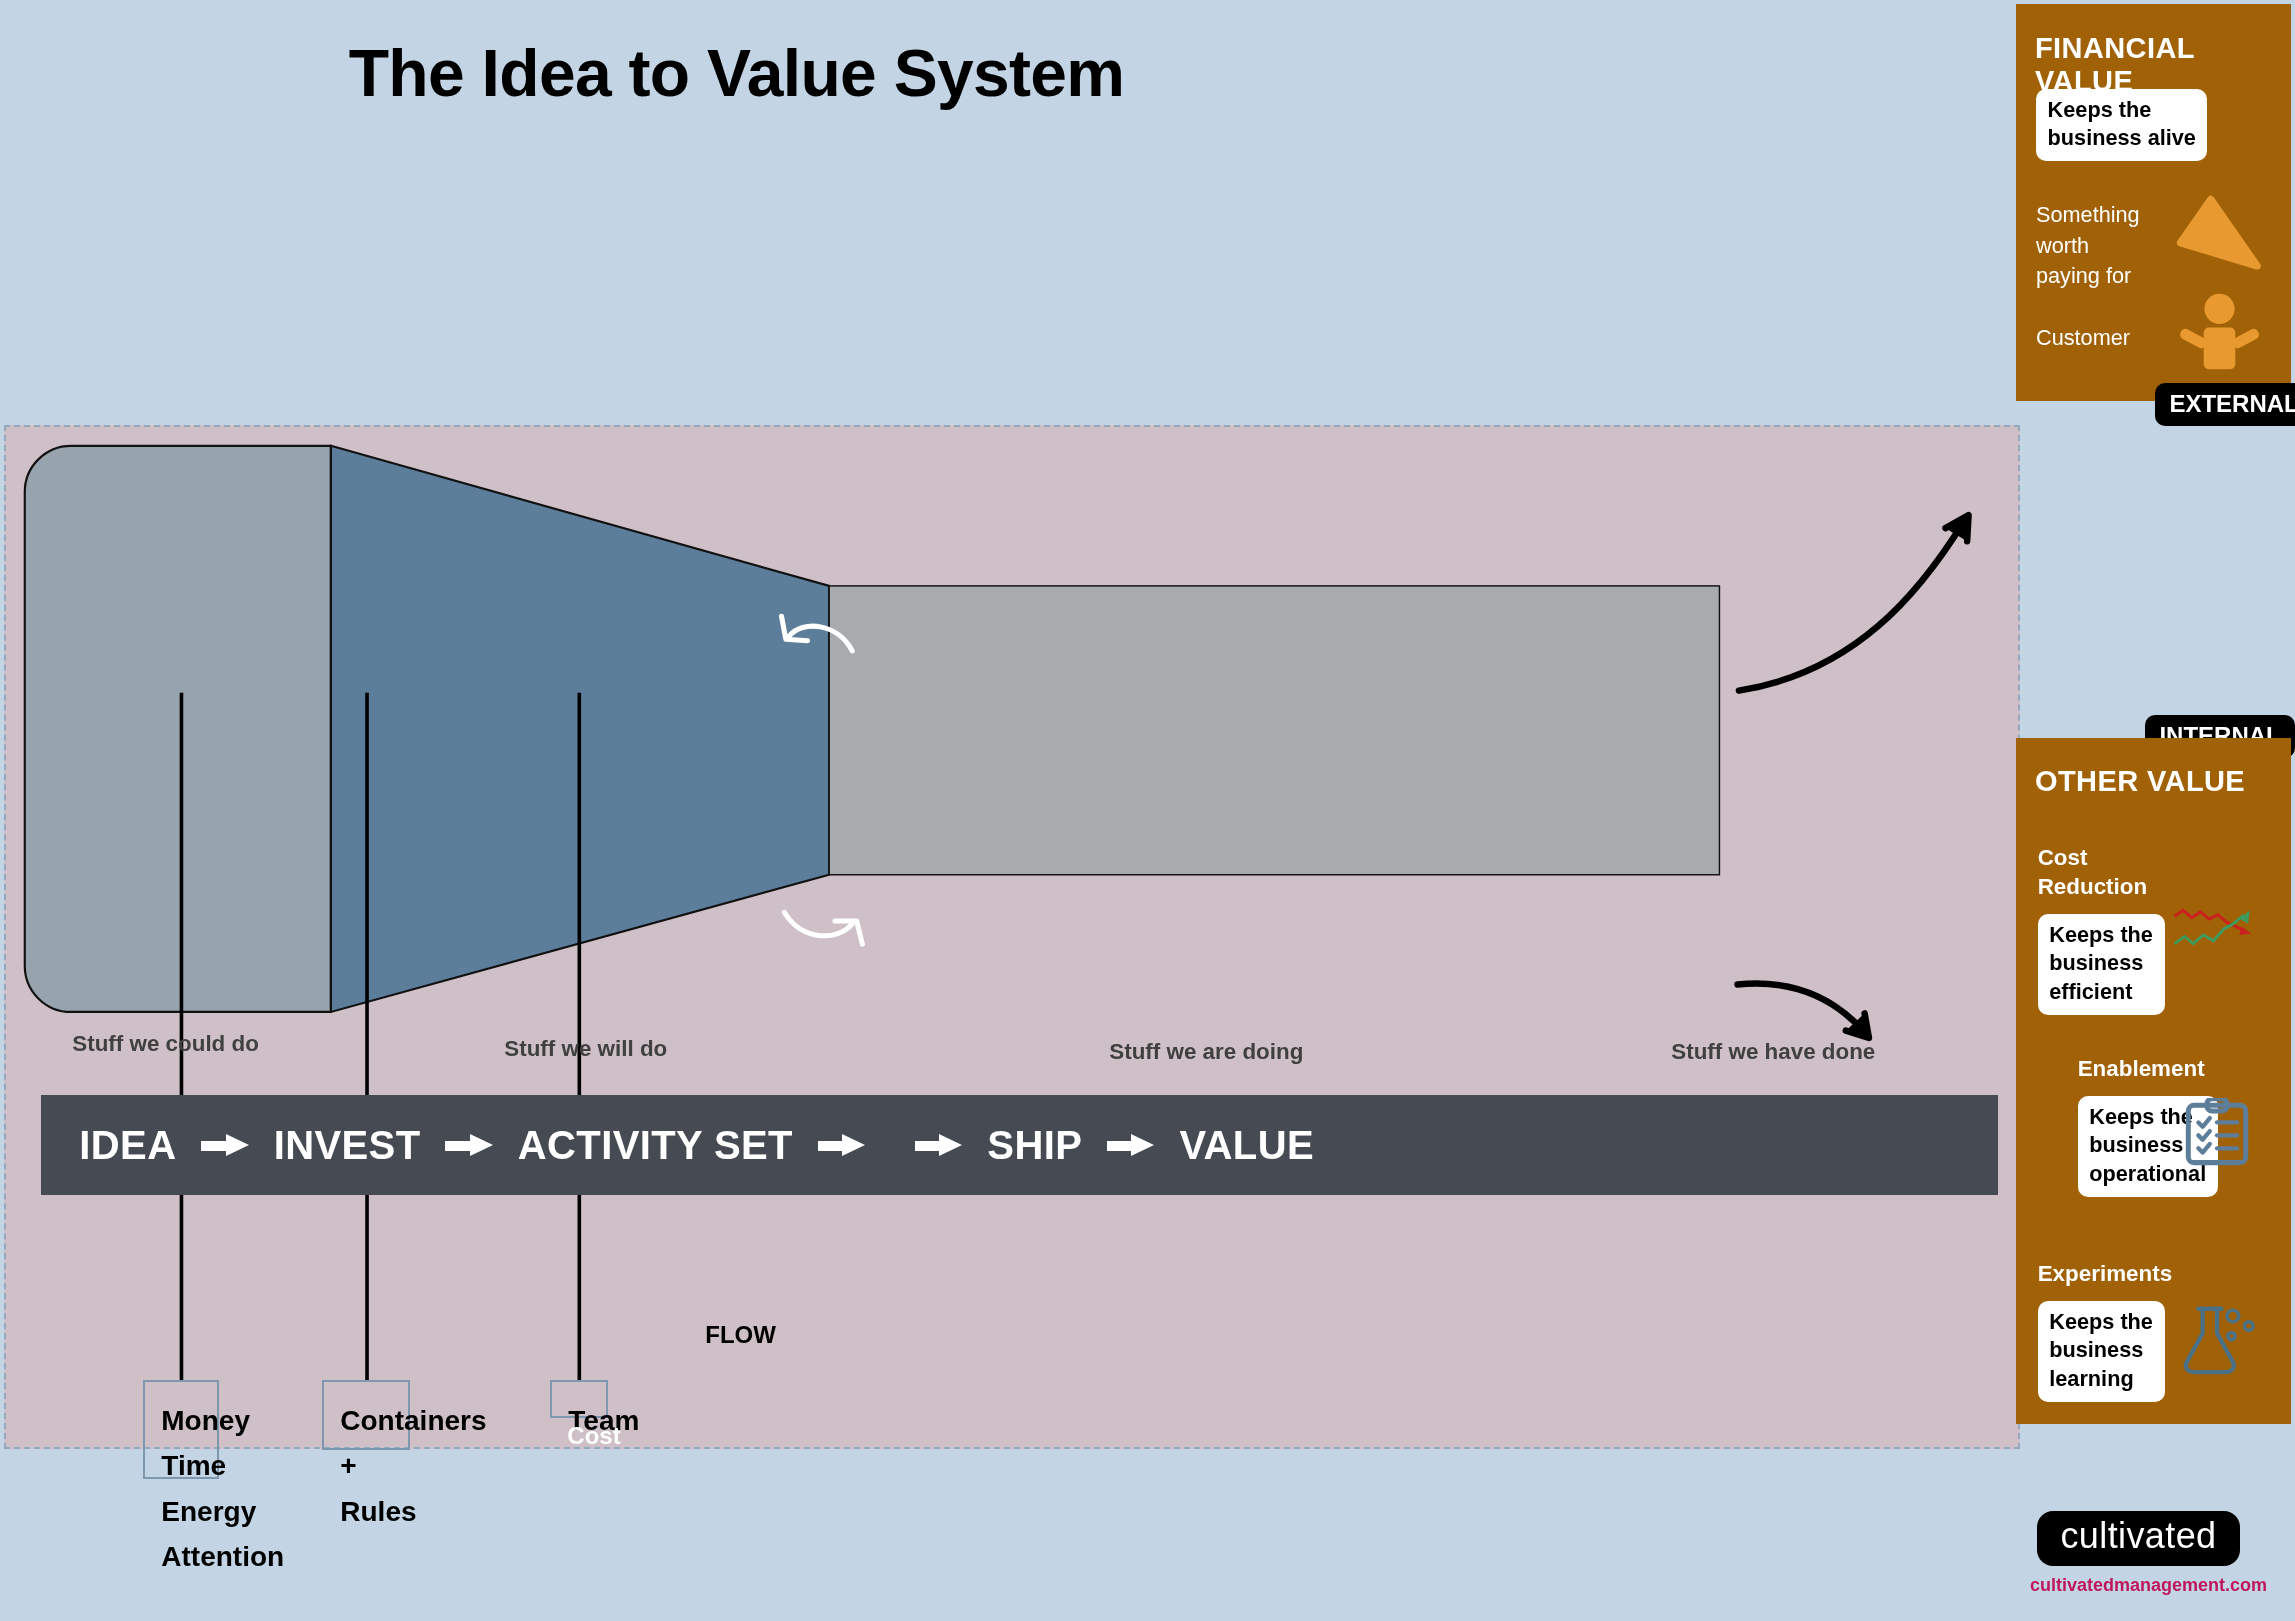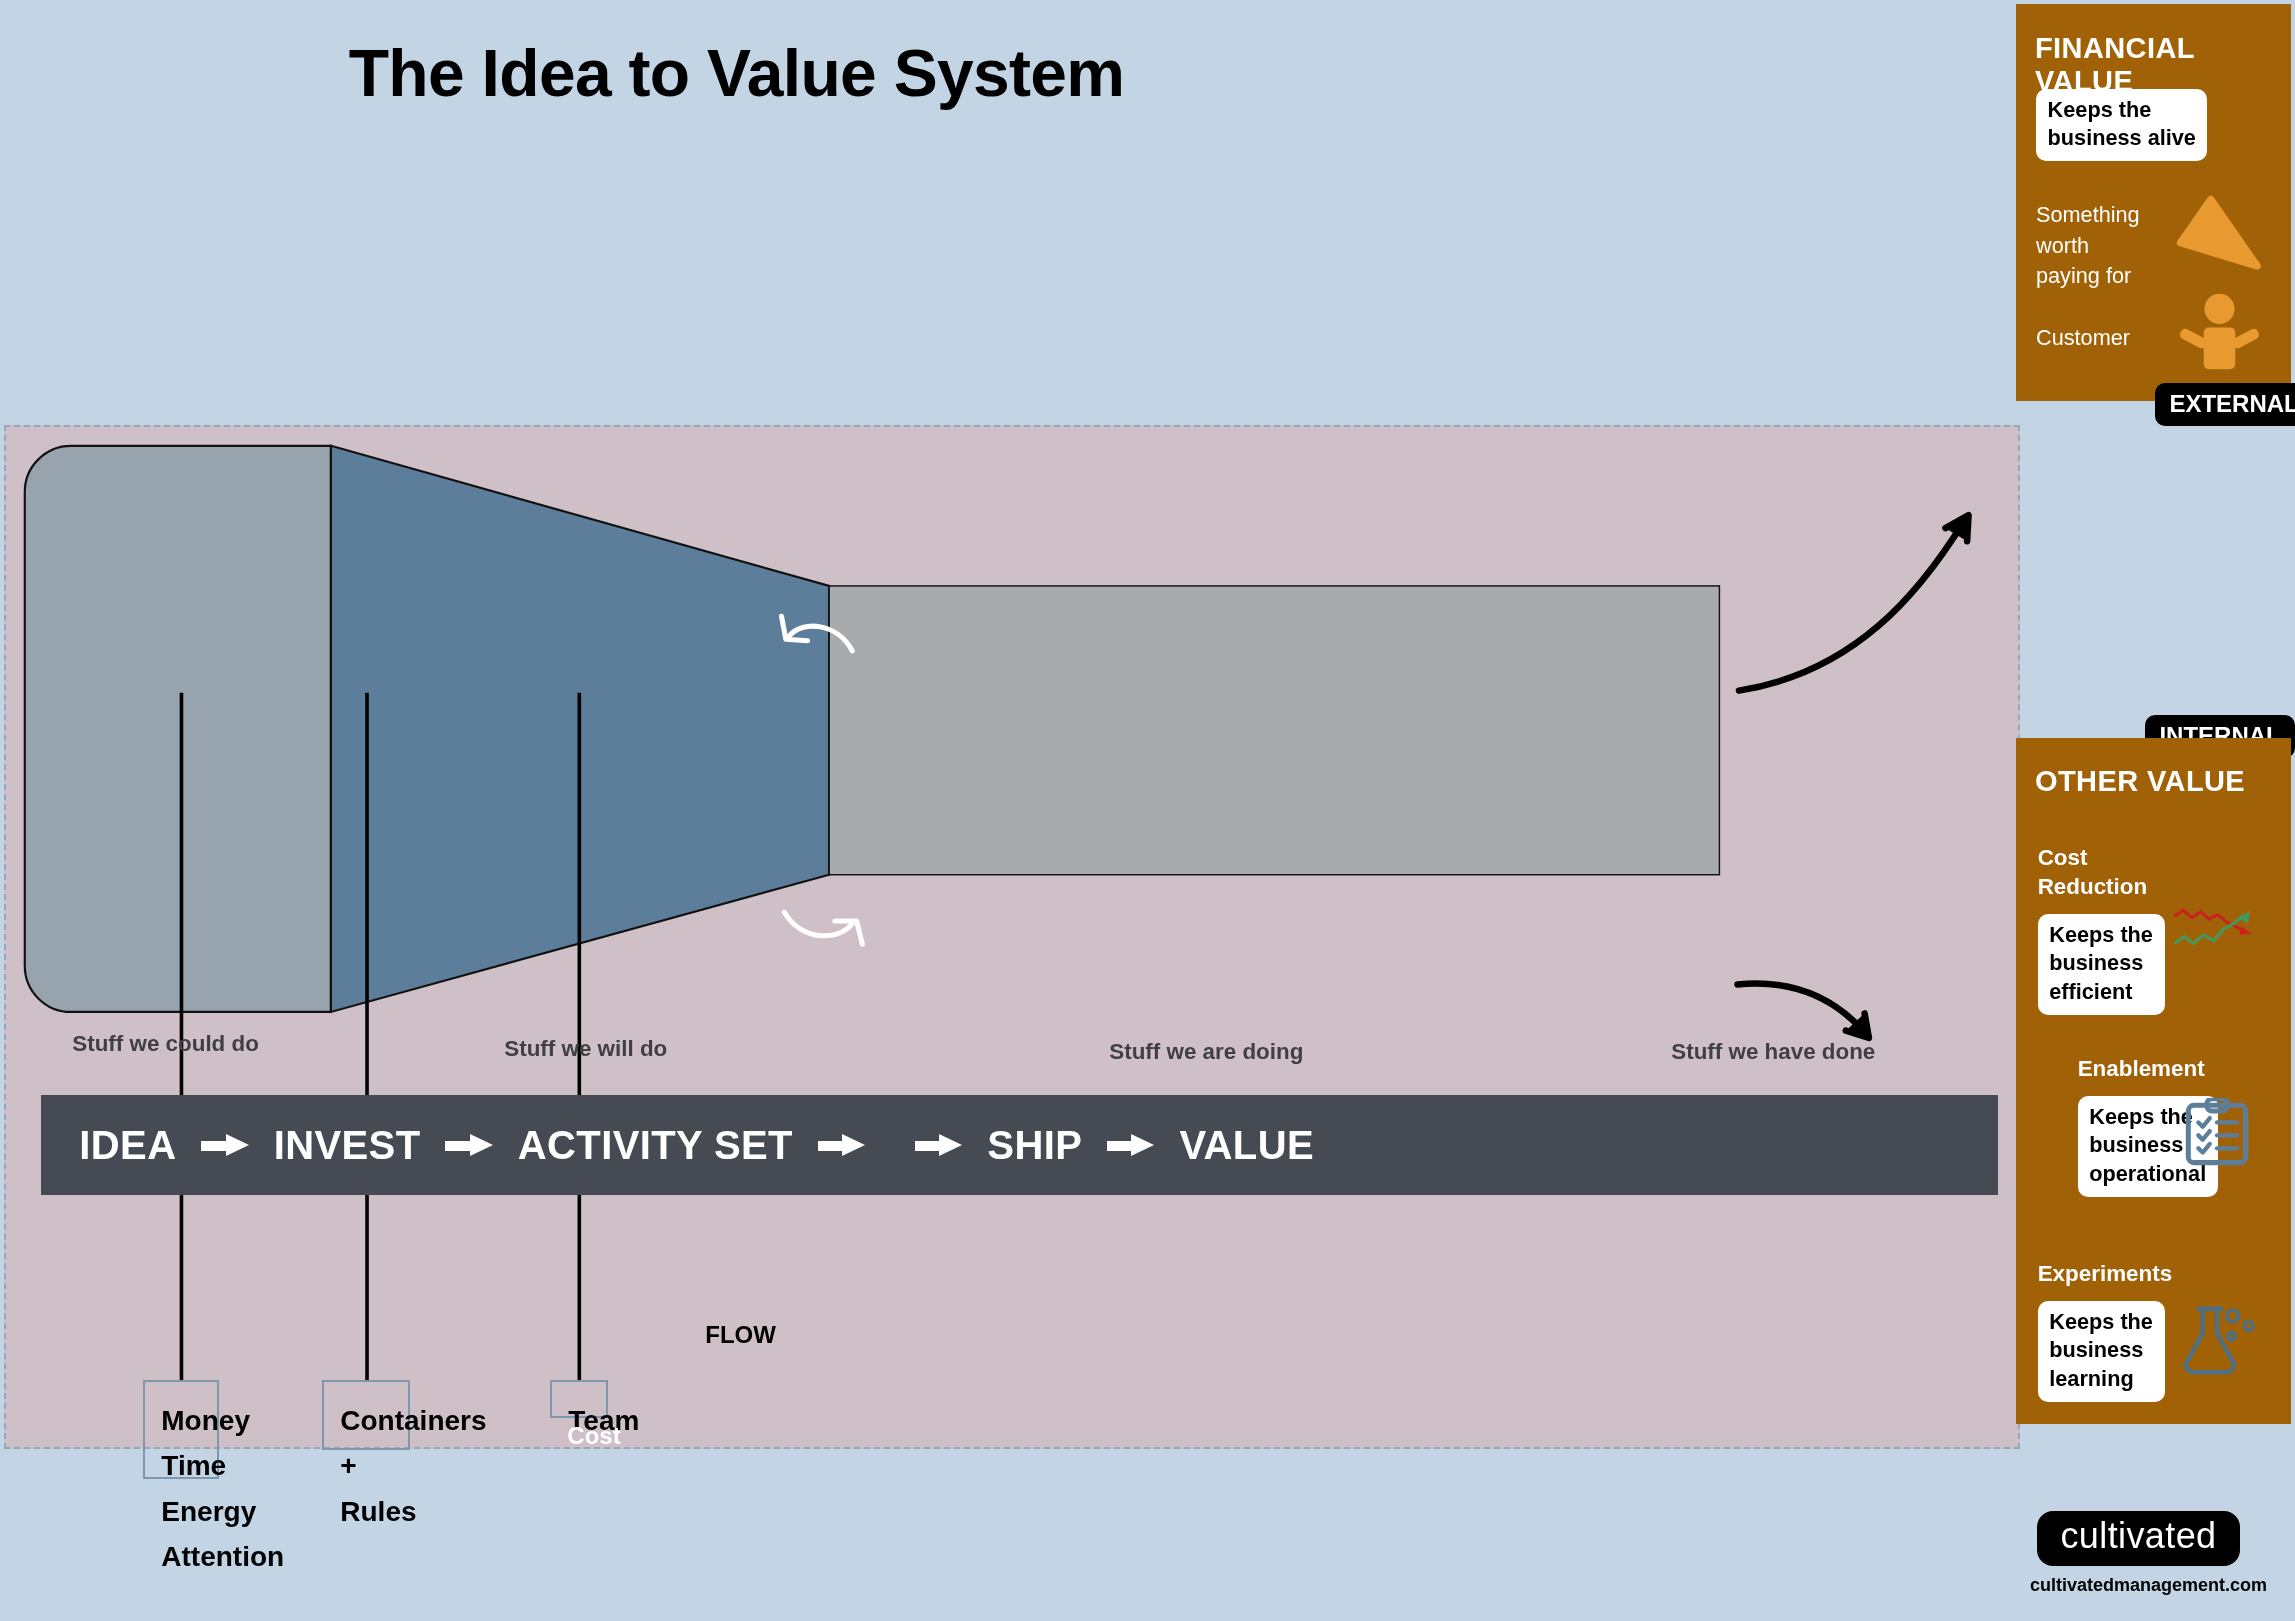--- a/index.html
+++ b/index.html
@@ -140,21 +140,21 @@
     width:217px; text-align:center;
   }
   #logo-pill{
     display:inline-block;
     background:#000; color:#fff;
     font-size:36px; border-radius:16px;
     padding:4.3px 23px 8.7px 23px;
     letter-spacing:0.4px;
   }
   #logo-url{
-    margin-top:8.7px; font-size:18px; font-weight:bold; color:#000000;
+    margin-top:8.7px; font-size:18px; font-weight:bold; color:#be185d;
   }
 </style>
 </head>
 <body>
 
 <div id="page-title">The Idea to Value System</div>
 
 <div id="system-stage">
 
   <svg id="stage-svg" viewBox="0 0 2792 1418" xmlns="http://www.w3.org/2000/svg">

